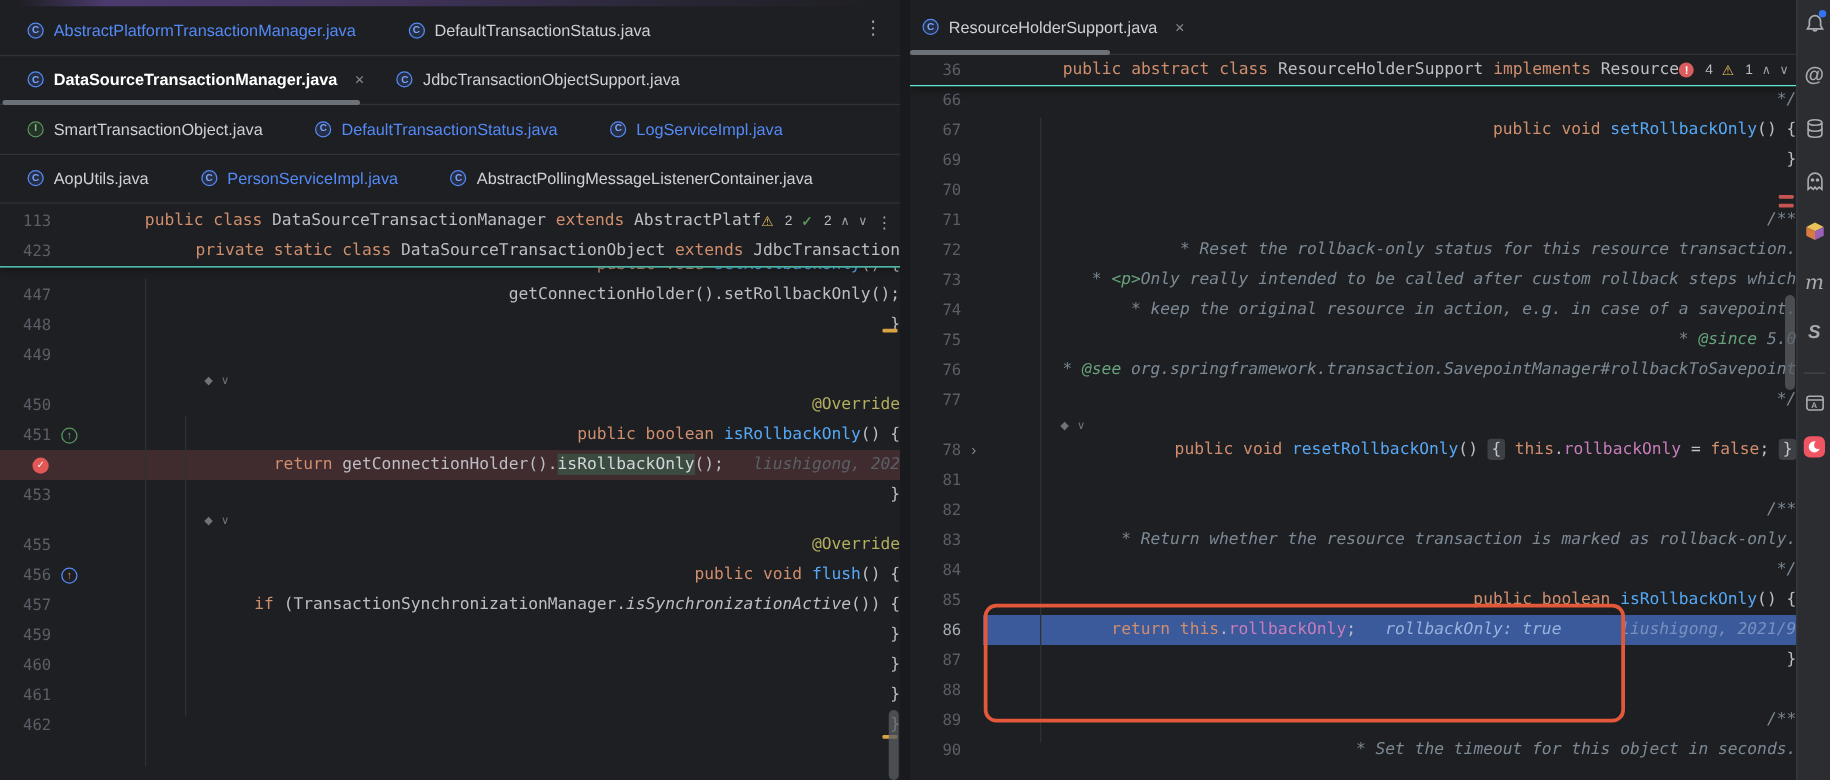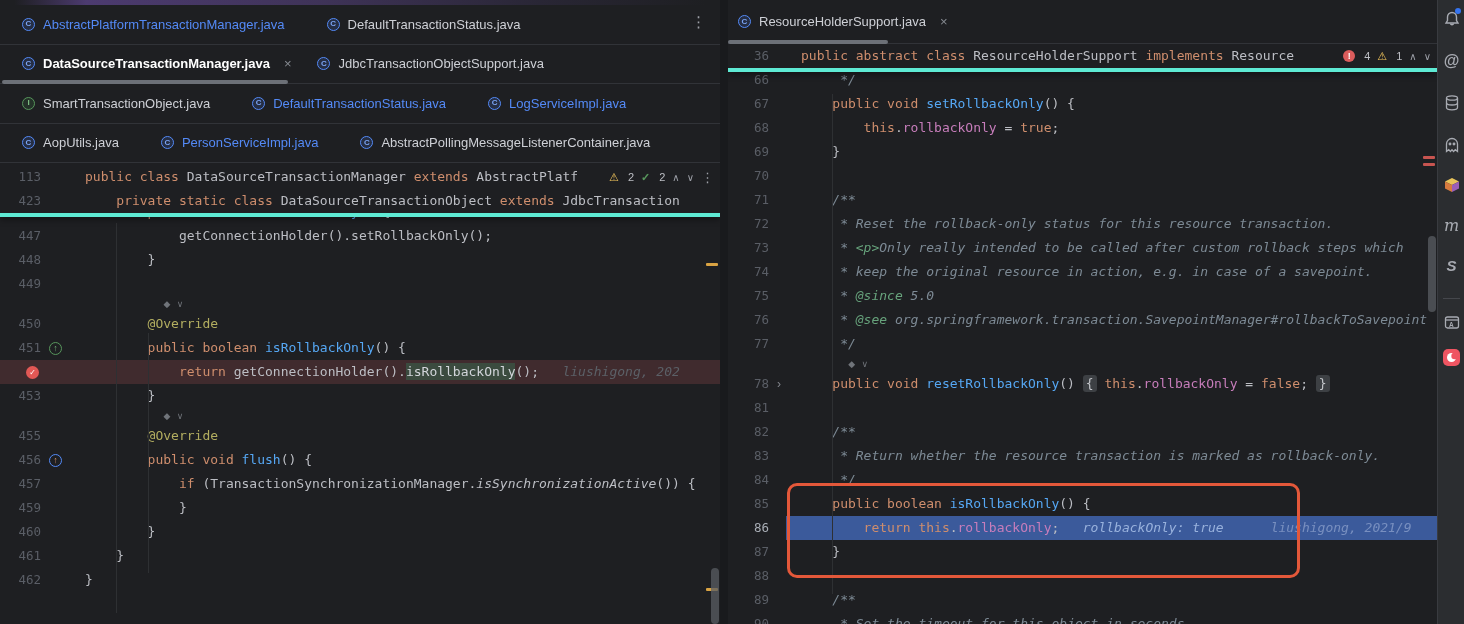--- a/index.html
+++ b/index.html
@@ -30,42 +30,42 @@
   .kebab { position:absolute; right:14px; top:8px; color:#9da0a8; font-size:15px; }
   .tab-underline { position:absolute; bottom:-1px; height:4px; background:#6c7077; border-radius:2px; }
   .right-tabbar { position:relative; display:flex; align-items:center; height:44px; padding-left:10px; border-bottom:1px solid #313338; }
 
   
   .code-row { display:flex; align-items:center; height:24px; position:relative; }
   .gutter-num { width:45px; text-align:right; padding-right:4px; font:12.5px/24px "DejaVu Sans Mono", monospace; color:#5a5e66; flex:none; }
   .gutter-ic { display:flex; align-items:center; justify-content:flex-start; padding-left:4px; flex:none; }
   .left-ed .gutter-ic { width:30px; }
   .right-ed .gutter-ic { width:18px; }
-  .code-text { font:13px/24px "DejaVu Sans Mono", monospace; white-space:pre; padding-left:10px; flex:1 1 auto; overflow:hidden; }
+  .code-text { font:13px/24px "DejaVu Sans Mono", monospace; white-space:pre; padding-left:10px; flex:1 1 auto; overflow:hidden;text-align:right; }
 
   .tok-kw { color:#cf8e6d; }
   .tok-pl { color:#bcbec4; }
   .tok-decl { color:#56a8f5; }
   .tok-field { color:#c77dbb; }
   .tok-ann { color:#b3ae60; }
   .tok-doc { color:#7d8a95; font-style:italic; }
   .tok-doctag { color:#67a37c; font-style:italic; }
   .tok-call { color:#bcbec4; font-style:italic; }
   .tok-blame { color:#5b6067; font-style:italic; }
   .tok-blame-sel { color:rgba(205,218,242,.42); font-style:italic; }
   .tok-hint { color:#99b2dd; font-style:italic; }
   .tok-chip { background:#3d4044; border-radius:3px; padding:1px 3px; color:#c3c5ca; }
   .tok-hl { background:#3b4b3f; color:#d2d5da; padding:1px 0; }
 
   .row-bp { background:#402b2e; }
   .row-exec { background:linear-gradient(90deg, rgba(0,0,0,0) 0 58px, #3b5a9b 58px); }
   .row-inlay { height:16px; display:flex; align-items:center; }
   .inlay-chip { font-size:9px; color:#70747a; letter-spacing:2px; }
 
-  .sticky { position:absolute; left:0; top:0; right:0; background:#1e1f22; border-bottom:4px solid #5eead4; box-shadow:0 3px 6px rgba(0,0,0,.35); z-index:6; padding-top:2px; }
+  .sticky { position:absolute; left:0; top:0; right:0; background:#1e1f22; border-bottom:1px solid #5eead4; box-shadow:0 3px 6px rgba(0,0,0,.35); z-index:6; padding-top:2px; }
   .widget { display:flex; align-items:center; gap:7px; margin-left:auto; padding-right:6px; font-size:11px; color:#bcbec4; flex:none; }
   .w-warn { color:#f2c55c; font-size:11px; }
   .w-ok { color:#57965c; font-size:11px; font-weight:700; }
   .w-err { display:inline-flex; width:12px; height:12px; border-radius:50%; background:#db5c5c; color:#fff; font-size:9px; font-weight:700; align-items:center; justify-content:center; }
   .w-nav { color:#9da0a8; font-size:10px; }
   .w-more { color:#9da0a8; font-size:13px; }
   .wnum { color:#bcbec4; margin-left:2px; }
 
   .bp-dot { display:inline-flex; width:13px; height:13px; border-radius:50%; background:#e15855; color:#fff; font-size:9px; align-items:center; justify-content:center; margin-left:auto; margin-right:2px; }
   .ov-ic { display:inline-flex; width:13px; height:13px; border-radius:50%; align-items:center; justify-content:center; font-size:9px; line-height:1; }
@@ -287,25 +287,20 @@
             <span class="gutter-num">66</span>
             <span class="gutter-ic"></span>
             <span class="code-text"><span class="tok-doc">     */</span></span>
           </div>
           <div class="code-row">
             <span class="gutter-num">67</span>
             <span class="gutter-ic"></span>
             <span class="code-text"><span class="tok-kw">    public void </span><span class="tok-decl">setRollbackOnly</span><span class="tok-pl">() {</span></span>
           </div>
           <div class="code-row">
-            <span class="gutter-num">68</span>
-            <span class="gutter-ic"></span>
-            <span class="code-text"><span class="tok-kw">        this</span><span class="tok-pl">.</span><span class="tok-field">rollbackOnly</span><span class="tok-pl"> = </span><span class="tok-kw">true</span><span class="tok-pl">;</span></span>
-          </div>
-          <div class="code-row">
             <span class="gutter-num">69</span>
             <span class="gutter-ic"></span>
             <span class="code-text"><span class="tok-pl">    }</span></span>
           </div>
           <div class="code-row">
             <span class="gutter-num">70</span>
             <span class="gutter-ic"></span>
             <span class="code-text"></span>
           </div>
           <div class="code-row">

